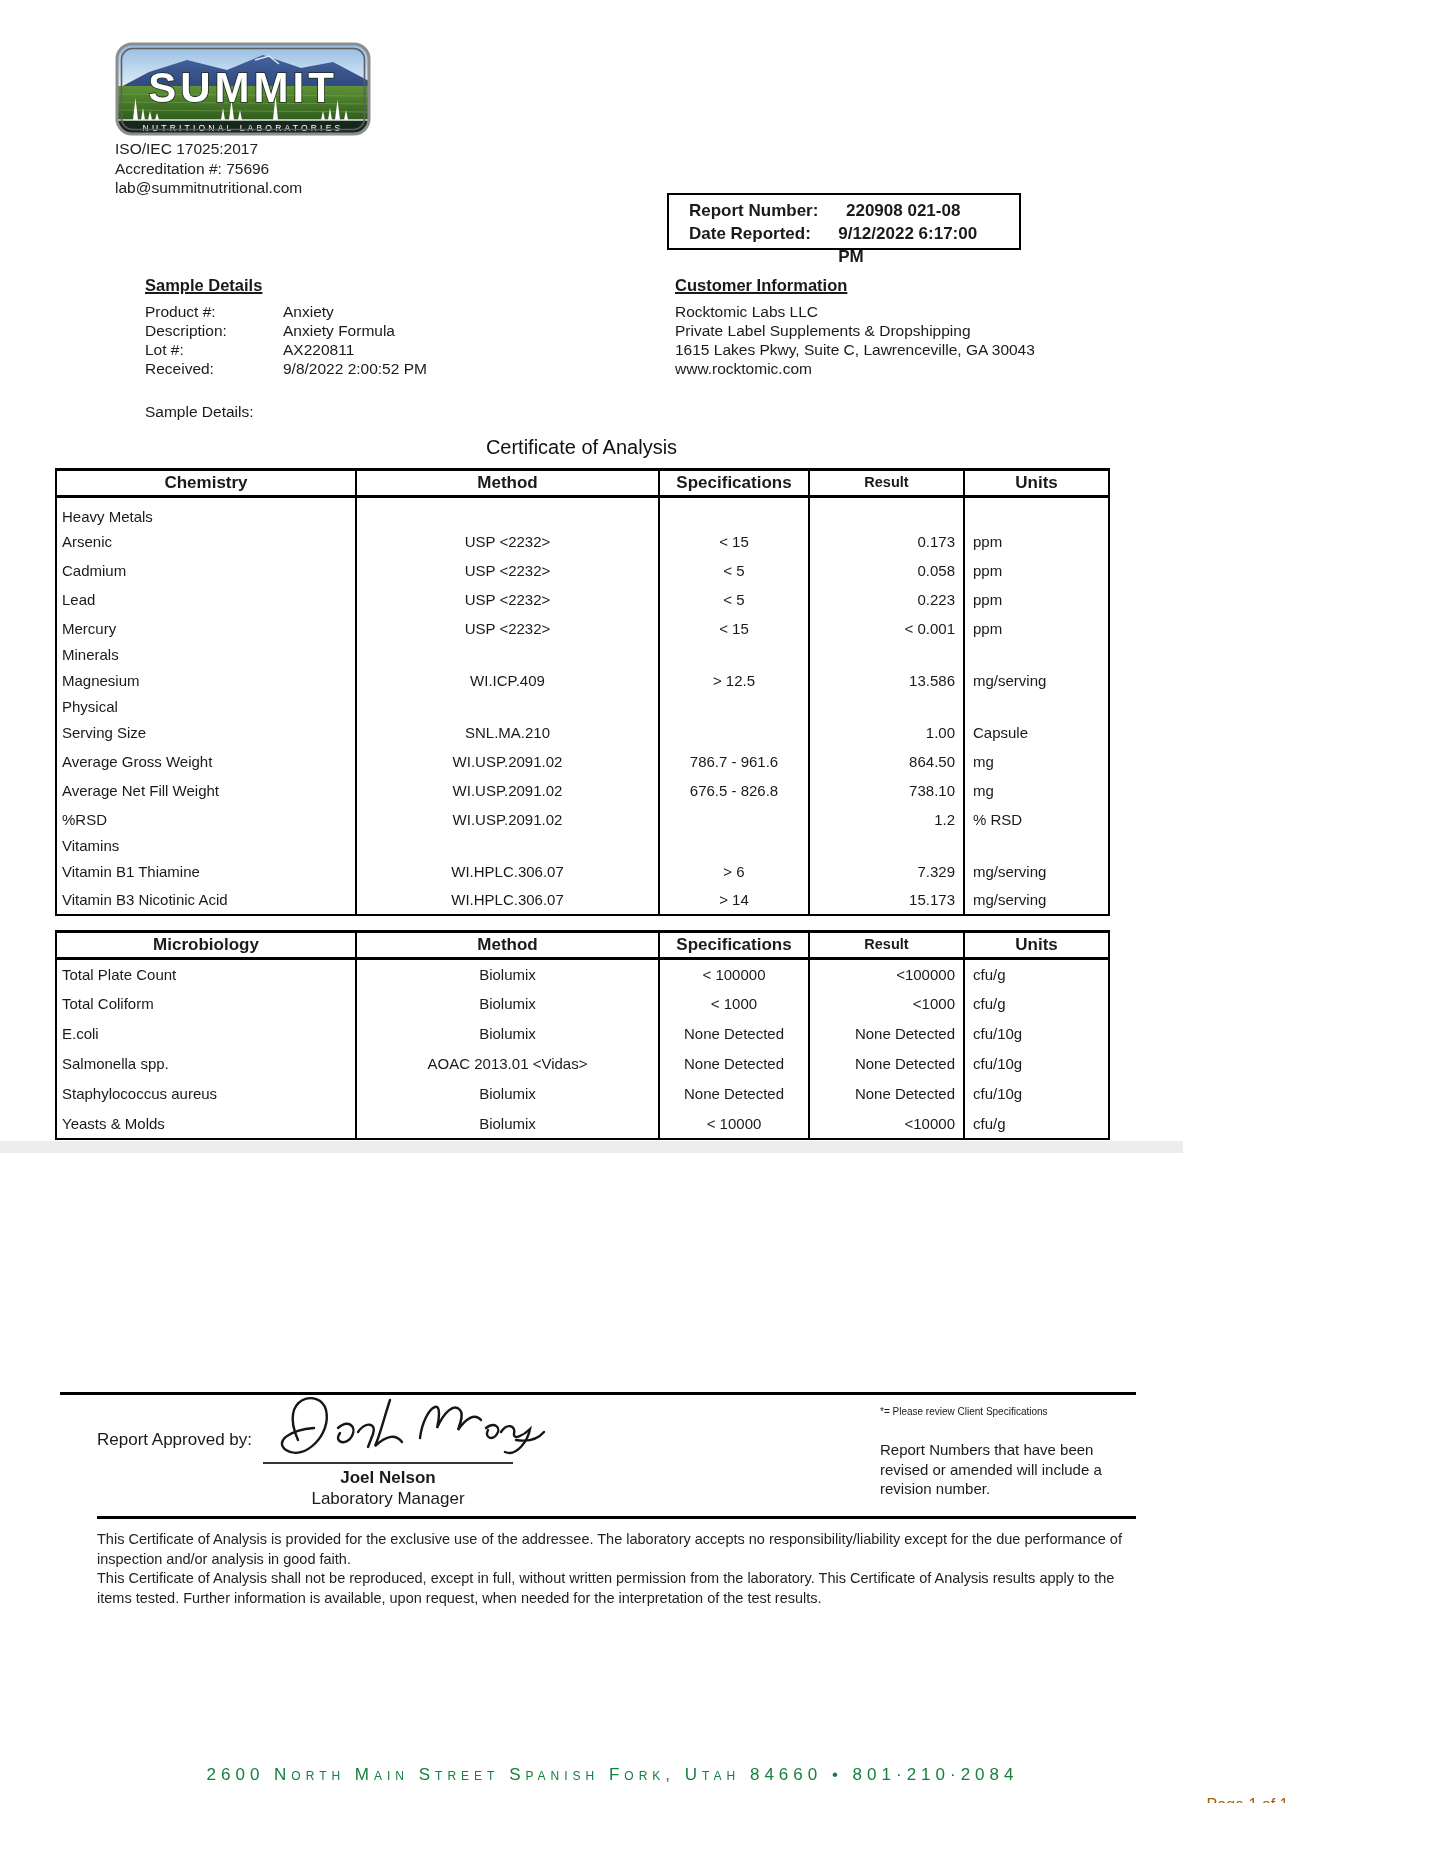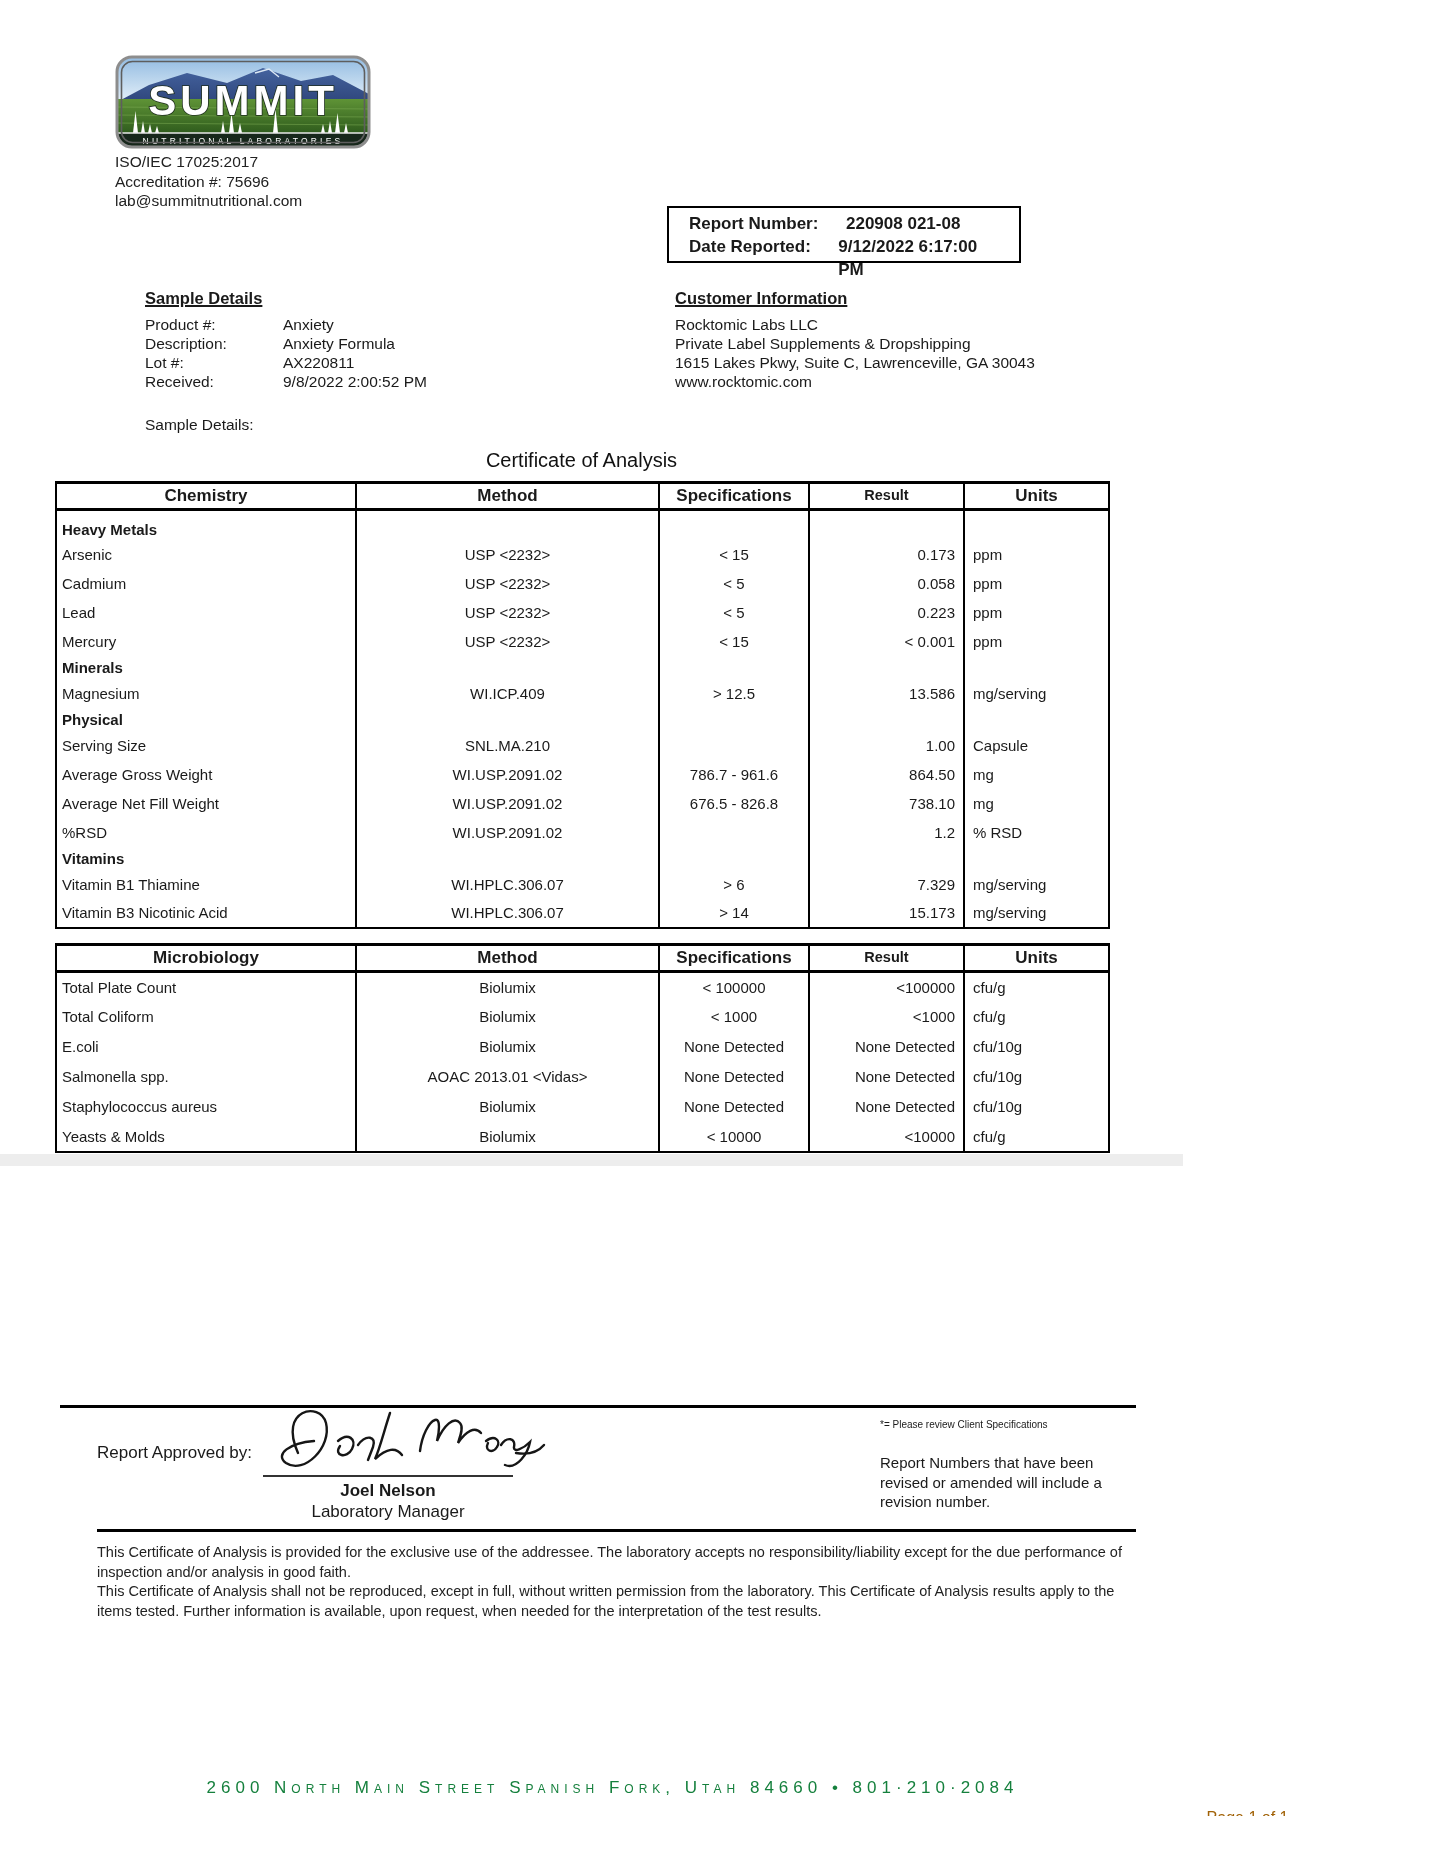--- a/index.html
+++ b/index.html
@@ -1,18 +1,18 @@
 <!DOCTYPE html>
 <html><head>
 <meta charset="utf-8">
 <style>
   * { margin: 0; padding: 0; box-sizing: border-box; }
   html, body { background: #ffffff; }
   body { font-family: "Liberation Sans", sans-serif; color: #1a1a1a; }
-  .page { position: relative; width: 1445px; height: 1803px; background: #fff; overflow: hidden; margin-top: 13px; }
+  .page { position: relative; width: 1445px; height: 1803px; background: #fff; overflow: hidden; }
 
   
   .logo-wrap { position: absolute; left: 115px; top: 42px; width: 256px; height: 94px; }
 
   
   .accred { position: absolute; left: 115px; top: 139px; font-size: 15.5px; line-height: 19.5px; color: #222; }
 
   
   .report-box { position: absolute; left: 667px; top: 193px; width: 354px; height: 57px;
                 border: 2.5px solid #000; padding: 4px 20px; display: flex; flex-direction: column; justify-content: flex-start; }
@@ -36,21 +36,21 @@
                   border-top: 3px solid #000; border-bottom: 3px solid #000; border-left: 2px solid #000; }
   .coa-table th:first-child { border-left: none; }
   .coa-table th.h-result { font-size: 14.5px; vertical-align: top; padding-top: 3px; }
   .coa-table td { border-left: 2px solid #000; vertical-align: middle; overflow: hidden; white-space: nowrap; }
   .coa-table td:first-child { border-left: none; }
   .r-data td { height: 29px; }
   .micro .r-data td { height: 30px; }
   .r-section td { height: 23px; }
   .r-first td { height: 30px; padding-top: 8px; }
   .cell-name { text-align: left; padding-left: 5px; }
-  .r-section .cell-name { font-weight: bold; }
+  .r-section .cell-name { font-weight: normal; }
   .cell-method { text-align: center; }
   .cell-spec { text-align: center; }
   .cell-result { text-align: right; padding-right: 8px; }
   .cell-units { text-align: left; padding-left: 8px; }
   .chem-table-pos { position: absolute; left: 55px; top: 468px; }
   .micro-table-pos { position: absolute; left: 55px; top: 930px; }
 
   .scan-band { position: absolute; left: 0; top: 1141px; width: 1183px; height: 12px; background: #ededed; }
 
   

